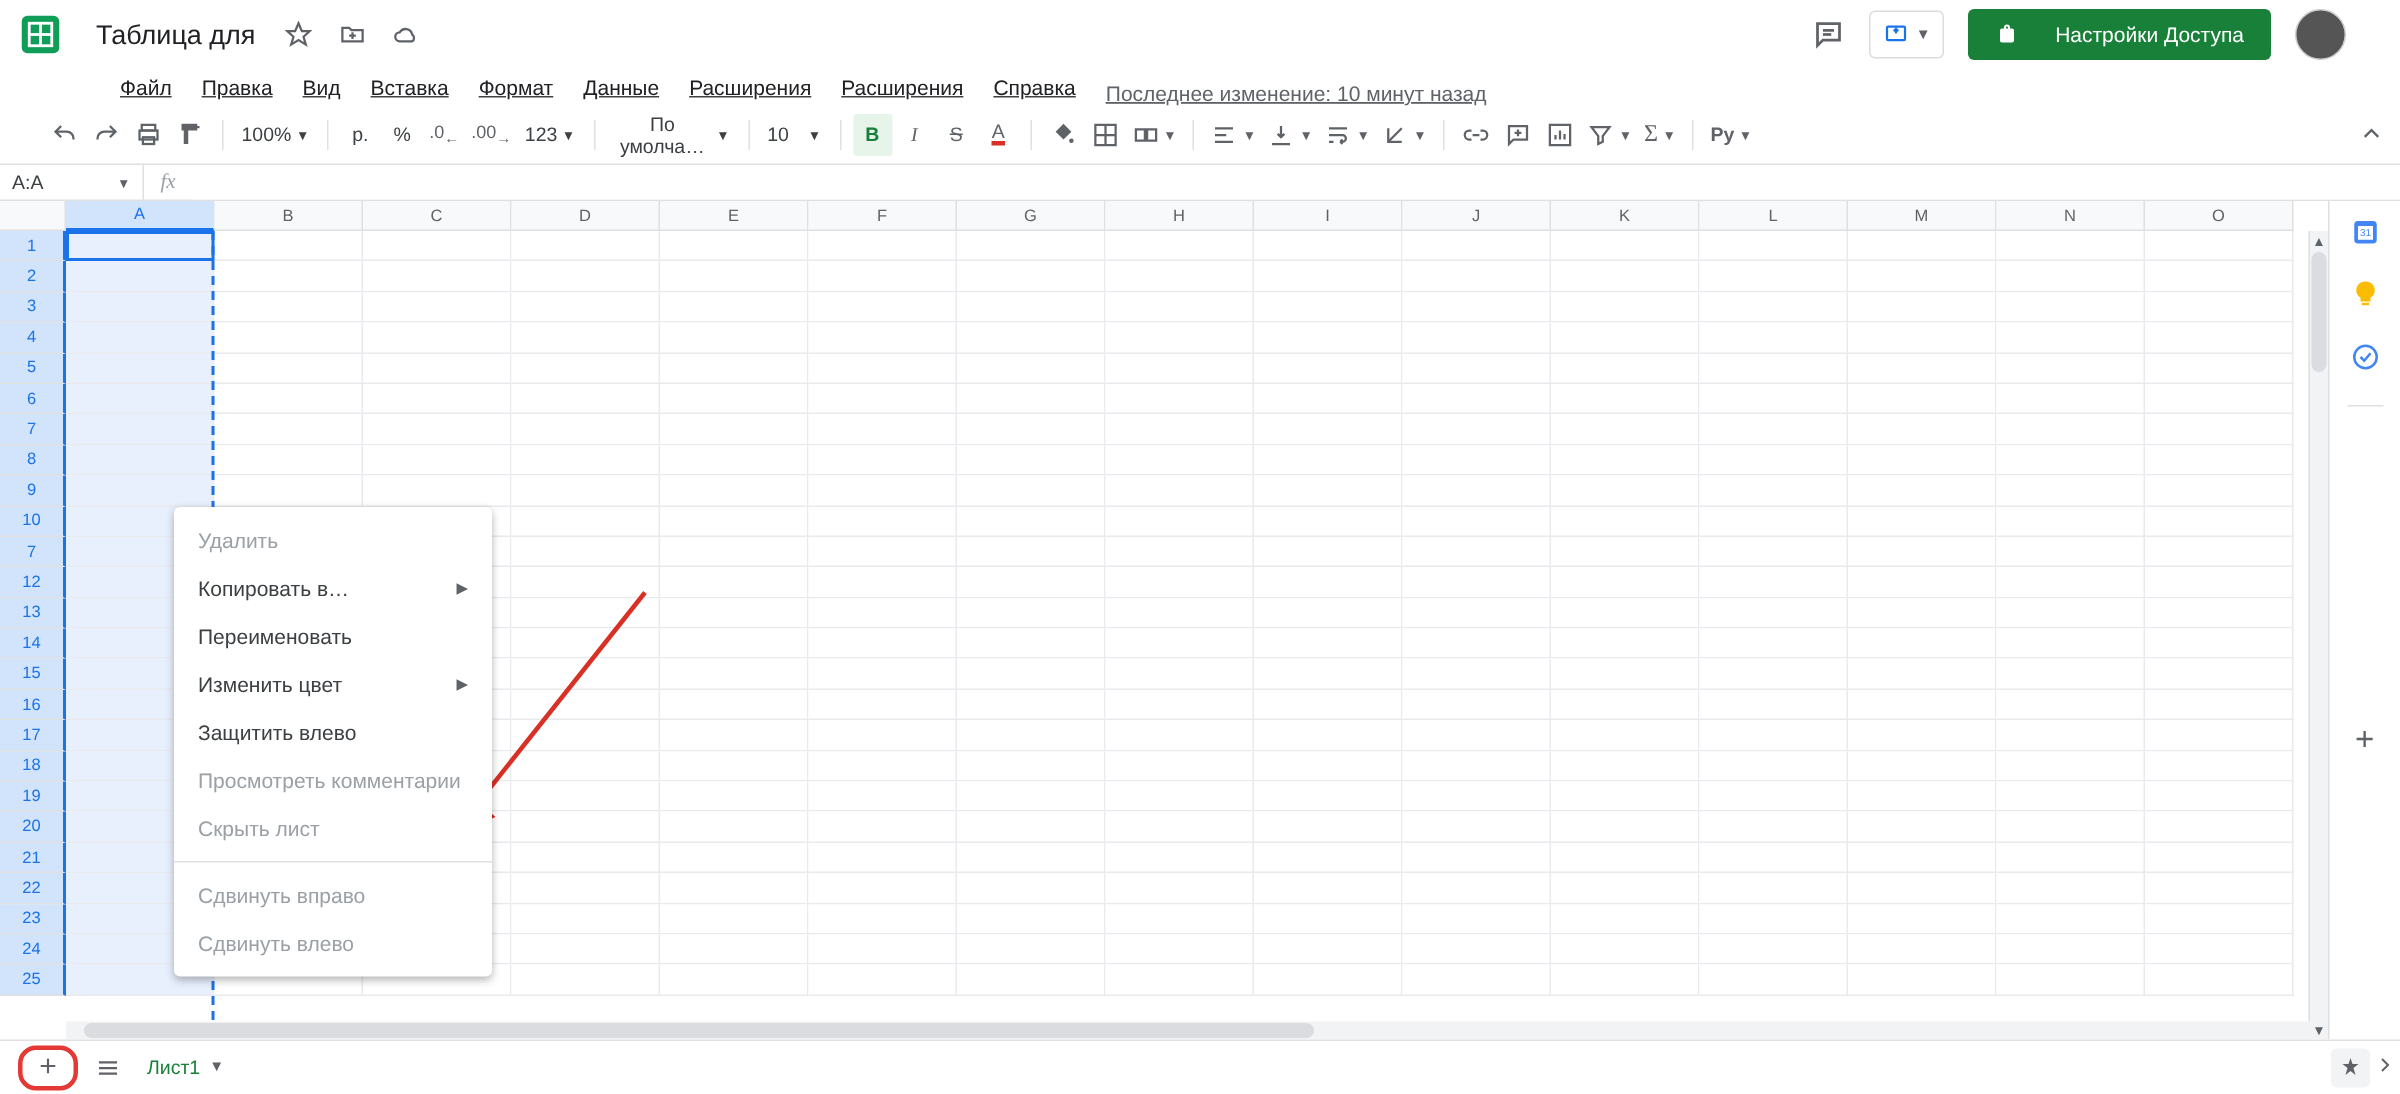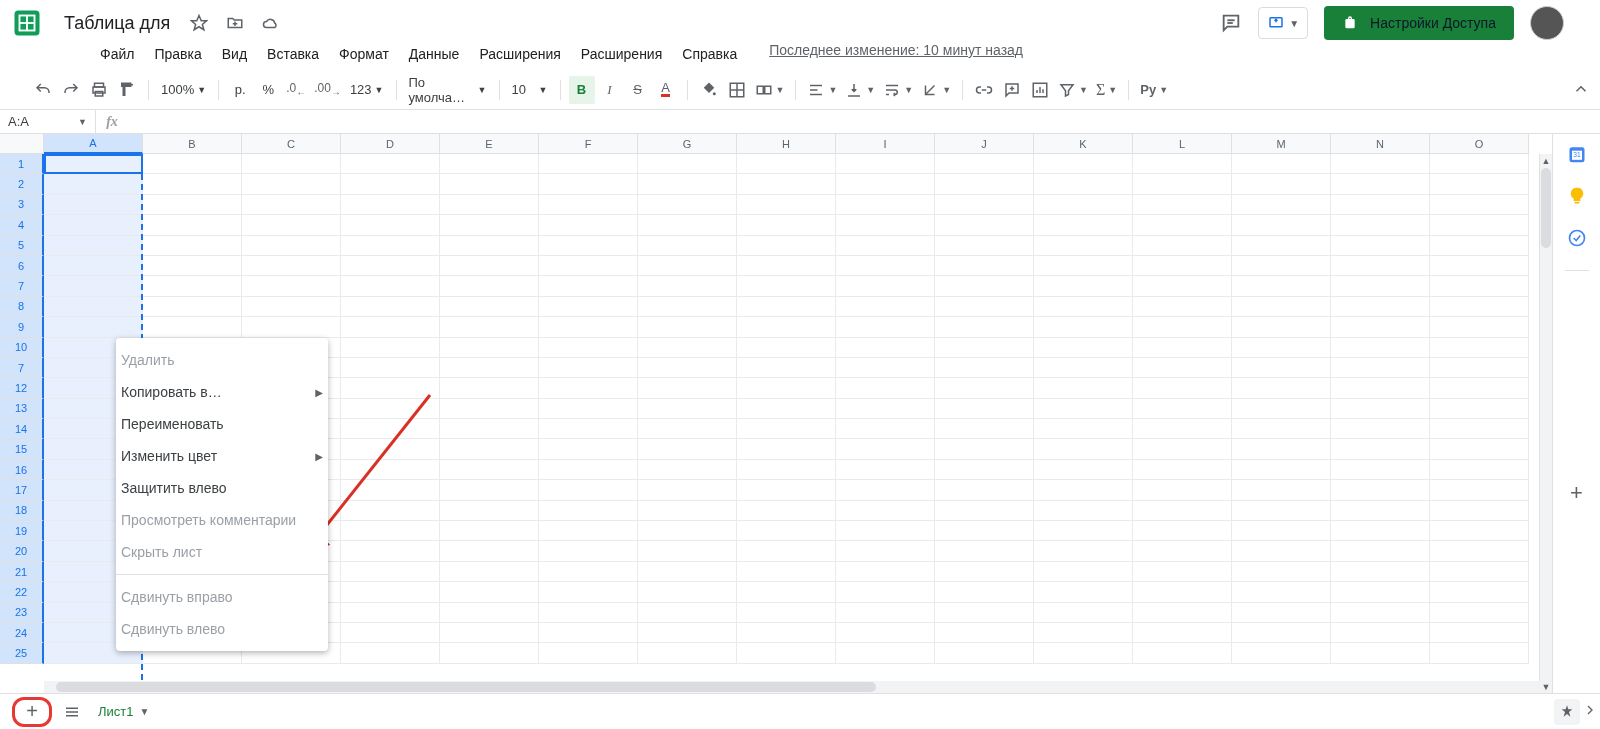--- a/index.html
+++ b/index.html
@@ -8,39 +8,39 @@
   .titlebar { display:flex; align-items:center; height:42px; padding:4px 24px 0 8px; }
   .app-icon { width:38px; height:38px; display:flex; align-items:center; justify-content:center; margin-right:12px;}
   .app-icon svg { width:30px; height:30px;}
   .doc-title { font-size:18px; color:#202124; padding:2px 6px; border-radius:4px;}
   .title-icons { display:flex; align-items:center; gap:18px; margin-left:14px;}
   .title-icons .ico { width:18px; height:18px; display:flex; align-items:center; justify-content:center; color:#5f6368;}
   .spacer { flex:1;}
   .right-actions { display:flex; align-items:center; gap:16px; margin-right:12px;}
   .comment-btn, .present-btn { display:flex; align-items:center; justify-content:center; color:#5f6368;}
   .present-btn { border:1px solid #dadce0; border-radius:4px; padding:6px 8px; gap:4px;}
-  .share-btn { background:#188038; color:#0f172a; font-weight:500; font-size:14px; padding:9px 18px; border-radius:4px; display:flex; align-items:center; gap:12px; border:none;}
+  .share-btn { background:#188038; color:#ffffff; font-weight:500; font-size:14px; padding:9px 18px; border-radius:4px; display:flex; align-items:center; gap:24px; border:none;}
   .avatar { width:34px; height:34px; border-radius:50%; background:#555; border:1px solid #ccc;}
   
-  .menubar { display:flex; align-items:flex-start; height:28px; padding:0 8px 0 92px; gap:4px;}
+  .menubar { display:flex; align-items:flex-end; height:28px; padding:0 8px 0 72px; gap:4px;text-decoration:underline;}
   .menubar .mitem { padding:4px 8px; font-size:14px; color:#202124; border-radius:4px; cursor:pointer;}
-  .menubar .lastmod { margin-left:20px; color:#5f6368; text-decoration:underline; font-size:14px;}
-  
-  .toolbar { display:flex; align-items:center; height:40px; padding:0 10px 0 30px; border-bottom:1px solid #e0e0e0; gap:2px; position:relative;}
+  .menubar .lastmod { margin-left:8px; color:#5f6368; text-decoration:underline; font-size:14px;}
+  
+  .toolbar { display:flex; align-items:center; height:40px; padding:0 10px 0 30px; border-bottom:1px solid #e0e0e0; gap:2px; position:relative;text-align:center;}
   .tbtn { min-width:26px; height:28px; display:flex; align-items:center; justify-content:center; color:#5f6368; border-radius:2px; cursor:pointer; padding:0 3px; font-size:13px;}
   .tbtn.active { background:#e6f4ea; color:#188038;}
   .tbtn .dd { font-size:9px; margin-left:3px;}
   .sep { width:1px; height:20px; background:#e0e0e0; margin:0 6px;}
   .ftxt { font-size:13px; color:#3c4043; padding:0 4px;}
   .text-color-line { border-bottom:3px solid #d93025; line-height:12px;}
   .toolbar-collapse { position:absolute; right:10px; top:10px; color:#5f6368;}
   
   .fxbar { display:flex; align-items:center; height:24px; border-bottom:1px solid #e0e0e0;}
   .namebox { width:96px; height:24px; border-right:1px solid #e0e0e0; display:flex; align-items:center; padding:0 8px; font-size:13px; color:#3c4043; justify-content:space-between;}
-  .fx-label { width:32px; display:flex; align-items:center; justify-content:center; font-style:italic; color:#9aa0a6; font-family:serif; font-size:14px;font-weight:bold;}
+  .fx-label { width:32px; display:flex; align-items:center; justify-content:center; font-style:italic; color:#9aa0a6; font-family:serif; font-size:14px;}
   .fx-input { flex:1; height:100%; border:none; outline:none; padding:0 6px; font-size:13px;}
   
   .workarea { display:flex; height:calc(729px - 42px - 28px - 40px - 24px - 36px);}
   .sheet-wrap { flex:1; position:relative; overflow:hidden;}
   .col-headers { display:flex; height:20px; position:absolute; left:0; top:0; right:13px;}
   .corner { width:44px; height:20px; background:#f8f9fa; border-right:1px solid #e0e0e0; border-bottom:1px solid #e0e0e0;}
   .colh { width:99px; height:20px; background:#f8f9fa; border-right:1px solid #e0e0e0; border-bottom:1px solid #e0e0e0; display:flex; align-items:center; justify-content:center; font-size:11px; color:#5f6368;}
   .colh.sel { background:#d2e3fc; color:#1a73e8; border-bottom:2px solid #1a73e8;}
   .row-headers { position:absolute; left:0; top:20px; width:44px;}
   .rowh { height:20.4px; background:#f8f9fa; border-right:1px solid #e0e0e0; border-bottom:1px solid #e0e0e0; display:flex; align-items:center; justify-content:center; font-size:11px; color:#5f6368;}
@@ -67,21 +67,21 @@
   .tab { display:flex; align-items:center; gap:6px; height:33px; padding:0 12px; border-right:1px solid transparent; border-bottom:3px solid transparent;}
   .tab.active { color:#188038; border-bottom:0;}
   .tab .dd { color:#5f6368; font-size:10px;}
   .explore { position:absolute; right:20px; bottom:4px; width:26px; height:26px; background:#f1f3f4; border-radius:4px; display:flex; align-items:center; justify-content:center; color:#5f6368;}
   .expand-side { position:absolute; right:2px; bottom:8px; color:#5f6368;}
   .hbar { position:absolute; left:44px; right:60px; bottom:36px; height:12px;}
   .hbar .htrack { position:absolute; left:0; right:0; top:0; bottom:0; background:#f1f3f4;}
   .hbar .hthumb { position:absolute; left:12px; width:820px; top:1px; bottom:1px; background:#dadce0; border-radius:6px;}
   
   .ctx { position:absolute; left:116px; top:338px; width:212px; background:#fff; border-radius:4px; box-shadow:0 2px 6px rgba(0,0,0,0.3); padding:6px 0; z-index:100;}
-  .ctx .ci { padding:8px 5px; font-size:14px; color:#3c4043; display:flex; align-items:center; justify-content:space-between; cursor:pointer;}
+  .ctx .ci { padding:8px 16px; font-size:14px; color:#3c4043; display:flex; align-items:center; justify-content:space-between; cursor:pointer;}
   .ctx .ci.disabled { color:#9aa0a6;}
   .ctx .sub { font-size:10px; color:#5f6368;}
   .ctx hr { border:none; border-top:1px solid #e0e0e0; margin:6px 0;}
   
   .arrow-svg { position:absolute; left:300px; top:390px; z-index:99; pointer-events:none;}
 </style>
 </head>
 <body>
 
 <div class="titlebar">

